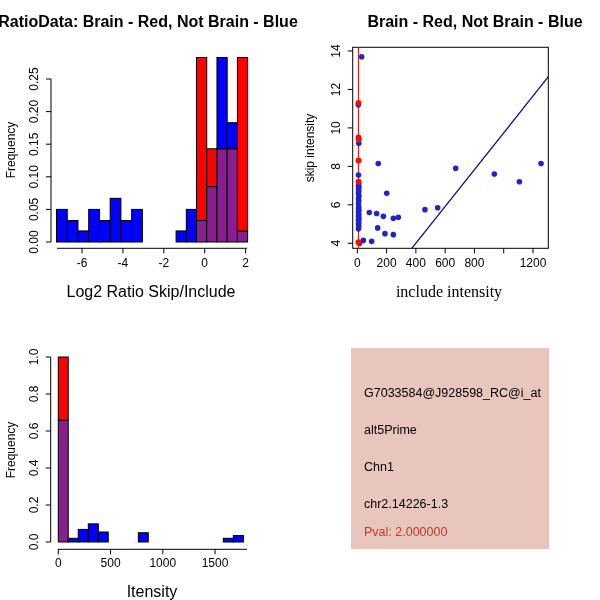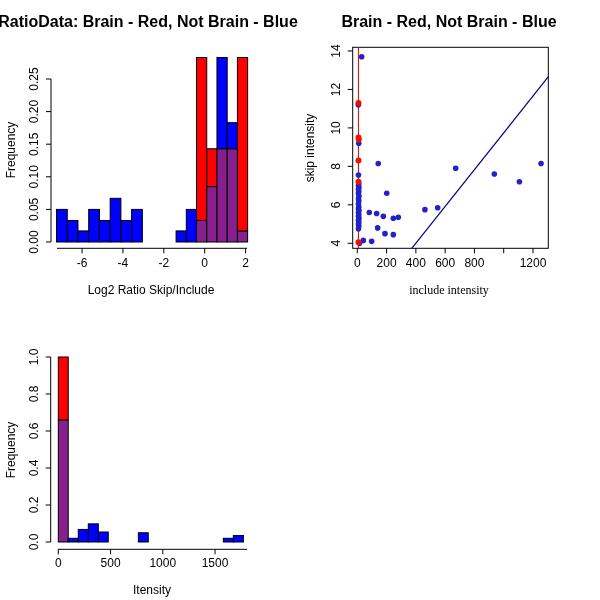--- a/index.html
+++ b/index.html
@@ -1,24 +1,24 @@
 <!DOCTYPE html>
 <html><head>
 <meta charset="utf-8">
 <style>
   html,body{margin:0;padding:0;background:#fff;}
   .stage{position:relative;width:600px;height:600px;background:#ffffff;overflow:hidden;
          font-family:"Liberation Sans",sans-serif;color:#000;}
   #chart-svg{position:absolute;left:0;top:0;}
   .txt{position:absolute;white-space:nowrap;}
   .title{font-weight:bold;font-size:16px;transform:translateX(-50%);}
-  .xlab{font-size:12px;transform:translateX(-50%);}
+  .xlab{font-size:16px;transform:translateX(-50%);}
   .ylab{font-size:12px;transform:translate(-50%,-50%) rotate(-90deg);}
   .t1{left:148px;top:13px;}
-  .t2{left:449px;top:13px;}
+  .t2{left:475px;top:13px;}
   .t3{left:150px;top:313px;}
   .x1{left:151px;top:283px;}
   .x2{left:449px;top:283px;font-family:Liberation Serif, serif;}
   .x3{left:152px;top:583px;}
   .y1{left:11px;top:150px;}
   .y2{left:310px;top:148px;}
   .y3{left:11px;top:450px;}
   .info-panel{position:absolute;left:351px;top:348px;width:198px;height:201px;font-size:12.5px;}
   .info-line{position:absolute;left:13px;white-space:nowrap;}
   .il1{top:38px;}.il2{top:75px;}.il3{top:112px;}.il4{top:149px;}.il5{top:177px;}
@@ -188,13 +188,20 @@
   <div class="txt title t2">Brain - Red, Not Brain - Blue</div>
 
   <div class="txt xlab x1">Log2 Ratio Skip/Include</div>
   <div class="txt xlab x2">include intensity</div>
   <div class="txt xlab x3">Itensity</div>
 
   <div class="txt ylab y1">Frequency</div>
   <div class="txt ylab y2">skip intensity</div>
   <div class="txt ylab y3">Frequency</div>
 
+  <div class="info-panel" style="background: rgb(232, 198, 189);">
+    <div class="info-line il1">G7033584@J928598_RC@i_at</div>
+    <div class="info-line il2">alt5Prime</div>
+    <div class="info-line il3">Chn1</div>
+    <div class="info-line il4">chr2.14226-1.3</div>
+    <div class="info-line il5" style="color: rgb(192, 57, 43);">Pval: 2.000000</div>
+  </div>
 </div>
 
 </body></html>

